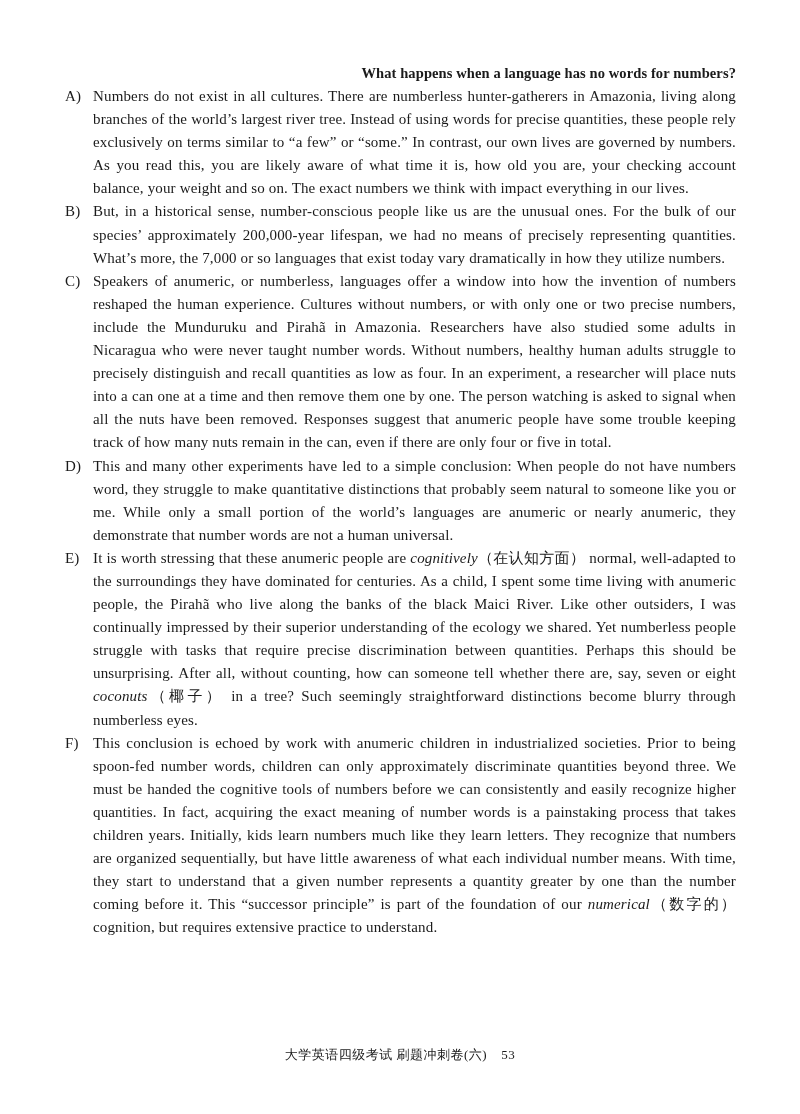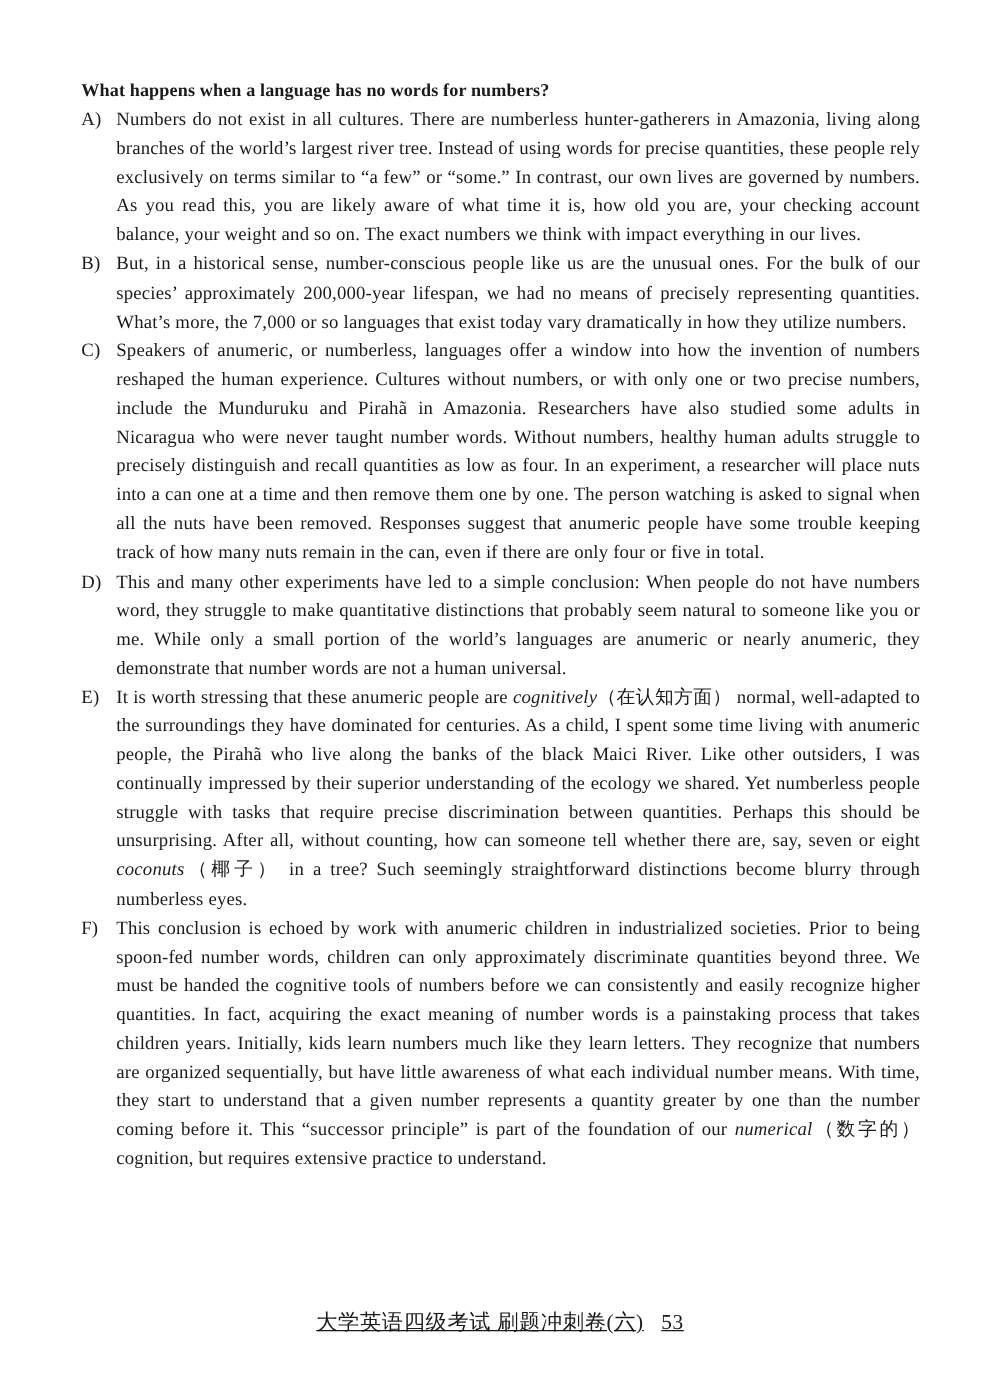--- a/index.html
+++ b/index.html
@@ -1,26 +1,26 @@
 <!DOCTYPE html>
 <html><head>
 <meta charset="utf-8">
 <style>
   html, body { margin: 0; padding: 0; background: #ffffff; }
   body { width: 800px; height: 1114px; position: relative; overflow: hidden;
          font-family: "Liberation Serif", "DejaVu Serif", serif; color: #1a1a1a; }
   .page { position: absolute; left: 65px; top: 62px; width: 671px; }
-  .title { text-align: left; font-weight: bold; font-size: 14.5px; line-height: 22px;
+  .title { text-align: right; font-weight: bold; font-size: 14.5px; line-height: 22px;
            margin: 0 0 1px 0; letter-spacing: 0.1px; }
   .para { position: relative; padding-left: 28px; font-size: 15px; line-height: 23.1px;
           text-align: justify; margin: 0; letter-spacing: 0.15px; }
   .para .label { position: absolute; left: 0; top: 0; }
   .para i { }
   .footer { position: absolute; top: 1046px; left: 0; width: 800px; text-align: center;
-            font-size: 17px; letter-spacing: 0.5px; text-decoration: underline; }
+            font-size: 13px; letter-spacing: 0.5px; }
   .footer .pg { margin-left: 14px; }
 </style>
 </head>
 <body>
 
 <div class="page">
   <h1 class="title">What happens when a language has no words for numbers?</h1>
 
   <p class="para">
     <span class="label">A)</span>

